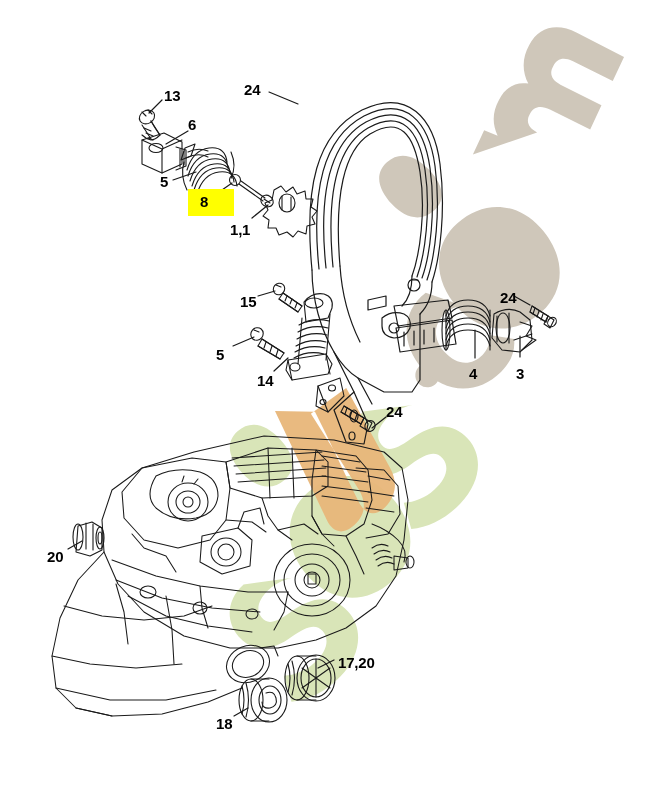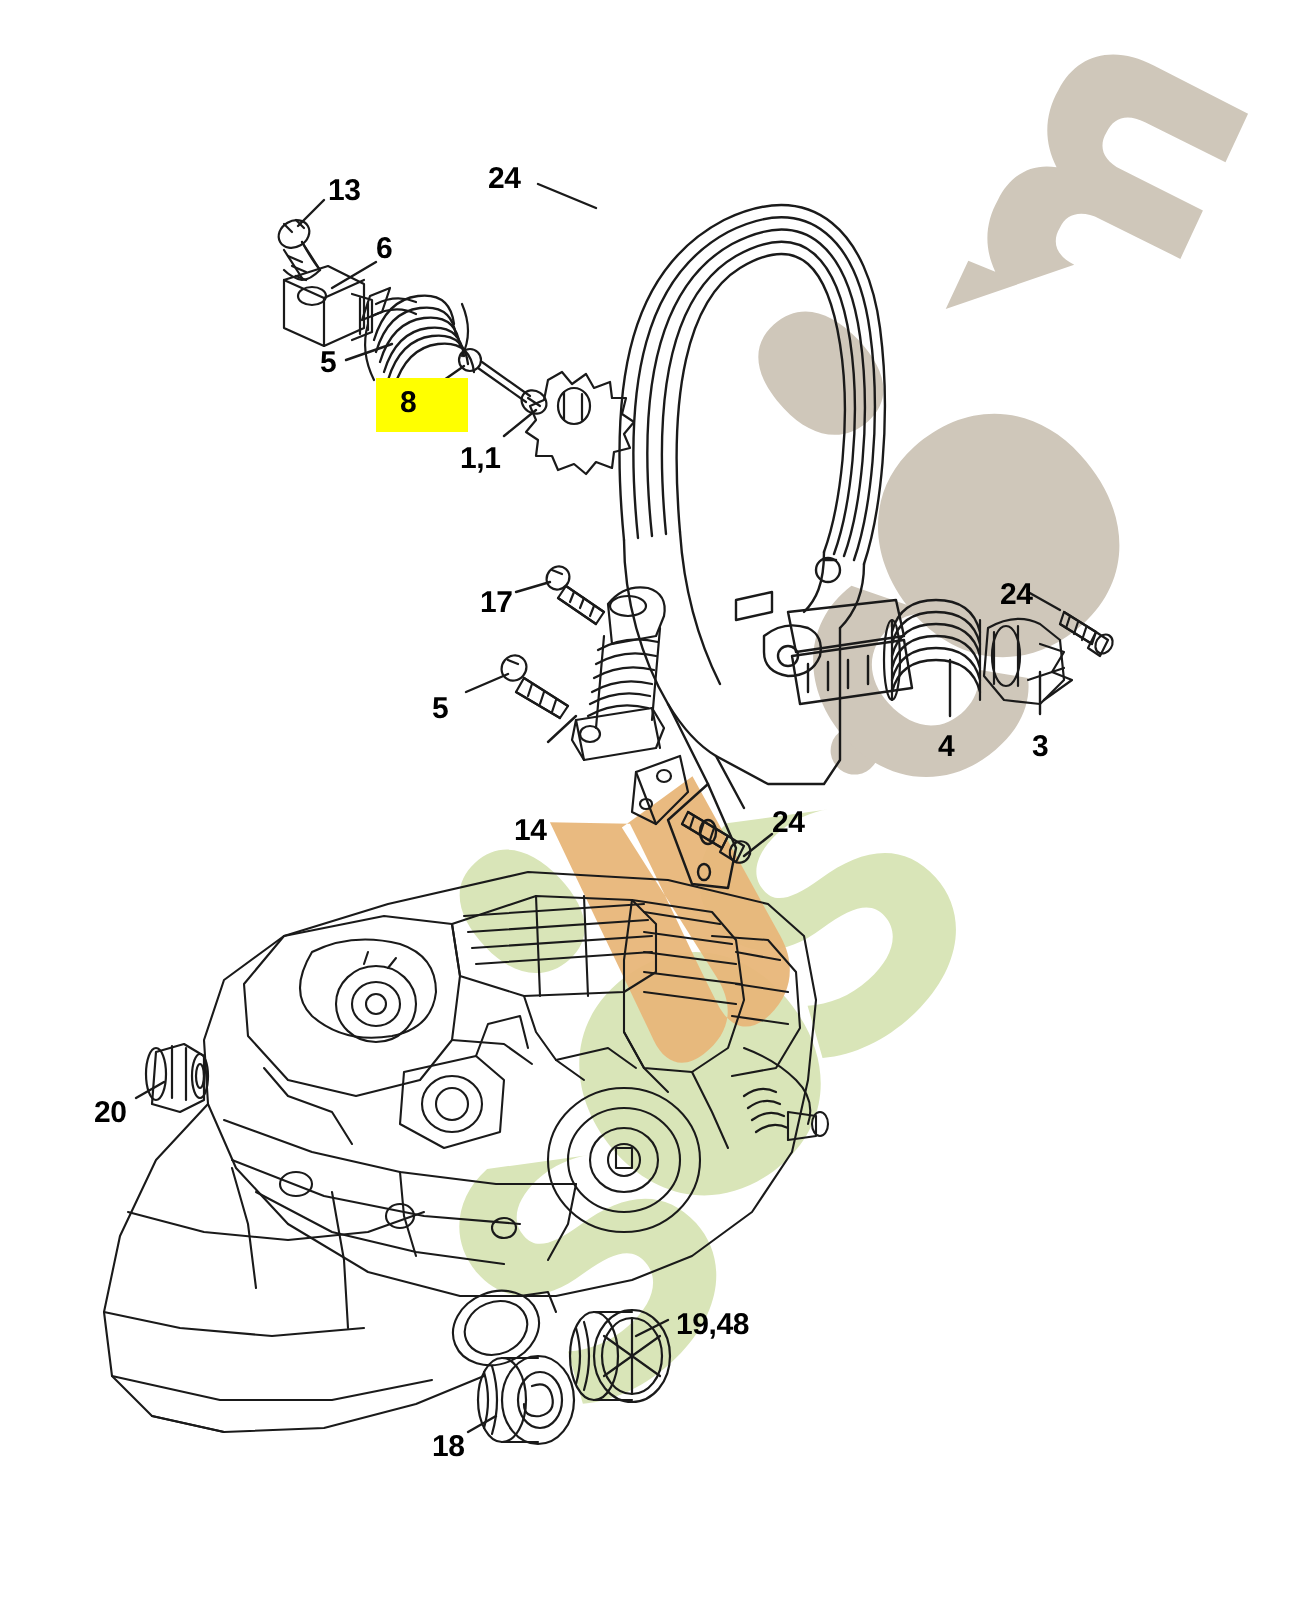--- a/index.html
+++ b/index.html
@@ -342,25 +342,25 @@
     </svg>
   </div>
 
   <div class="layer" id="label-layer">
     <div class="callout" id="lbl-c13" style="left: 148px; top: 88px;">13</div>
     <div class="callout" id="lbl-c21" style="left: 228px; top: 82px;">24</div>
     <div class="callout" id="lbl-c6" style="left: 172px; top: 117px;">6</div>
     <div class="callout" id="lbl-c5" style="left: 144px; top: 174px;">5</div>
     <div class="callout" id="lbl-c8" style="left: 184px; top: 194px;">8</div>
     <div class="callout" id="lbl-c1_2" style="left: 214px; top: 222px;">1,1</div>
-    <div class="callout" id="lbl-c16" style="left: 224px; top: 294px;">17</div>
+    <div class="callout" id="lbl-c16" style="left: 224px; top: 294px;">15</div>
     <div class="callout" id="lbl-c15" style="left: 200px; top: 347px;">5</div>
-    <div class="callout" id="lbl-c14" style="left: 241px; top: 373px; margin-top: 35px;">14</div>
+    <div class="callout" id="lbl-c14" style="left: 241px; top: 373px;">14</div>
     <div class="callout" id="lbl-c24a" style="left: 484px; top: 290px;">24</div>
     <div class="callout" id="lbl-c4" style="left: 453px; top: 366px;">4</div>
     <div class="callout" id="lbl-c3" style="left: 500px; top: 366px;">3</div>
     <div class="callout" id="lbl-c24b" style="left: 370px; top: 404px;">24</div>
     <div class="callout" id="lbl-c19" style="left: 31px; top: 549px;">20</div>
-    <div class="callout" id="lbl-c17_20" style="left: 322px; top: 655px;">19,48</div>
+    <div class="callout" id="lbl-c17_20" style="left: 322px; top: 655px;">17,20</div>
     <div class="callout" id="lbl-c18" style="left: 200px; top: 716px;">18</div>
   </div>
 
 </div>
 
 </body></html>

